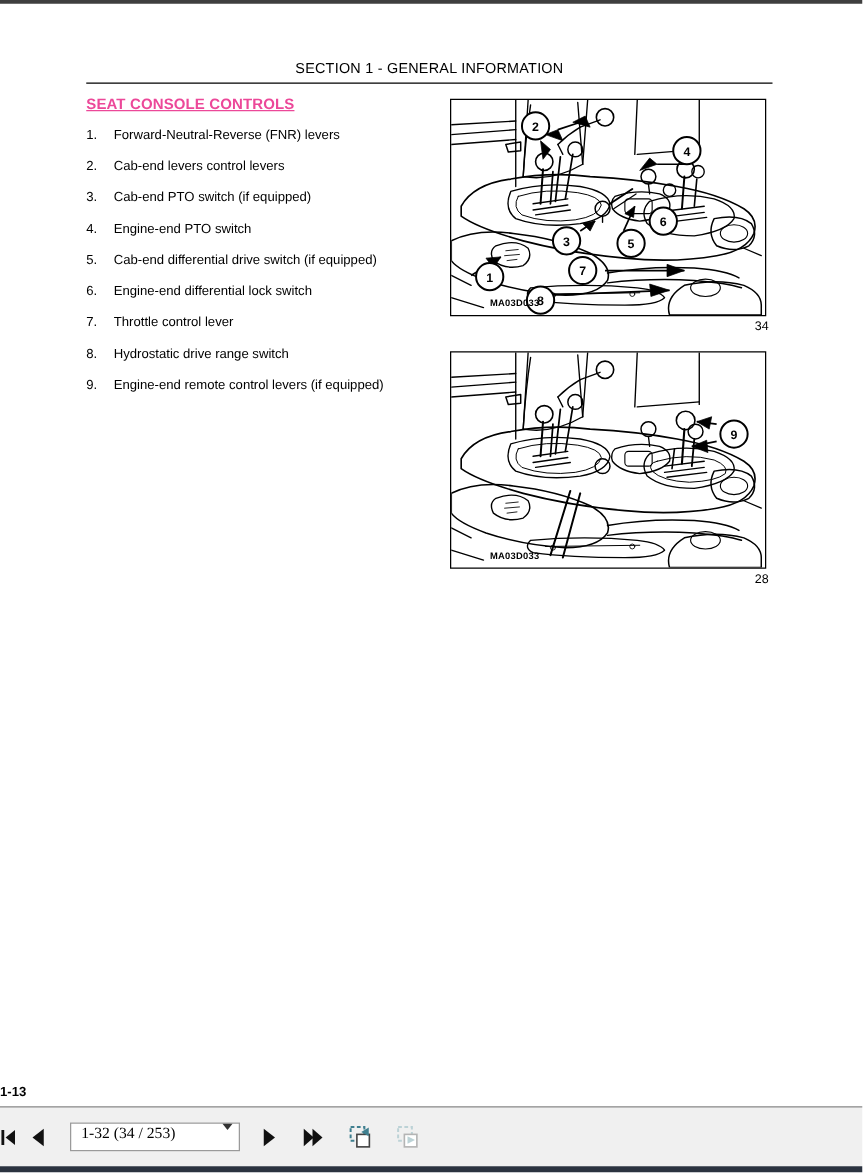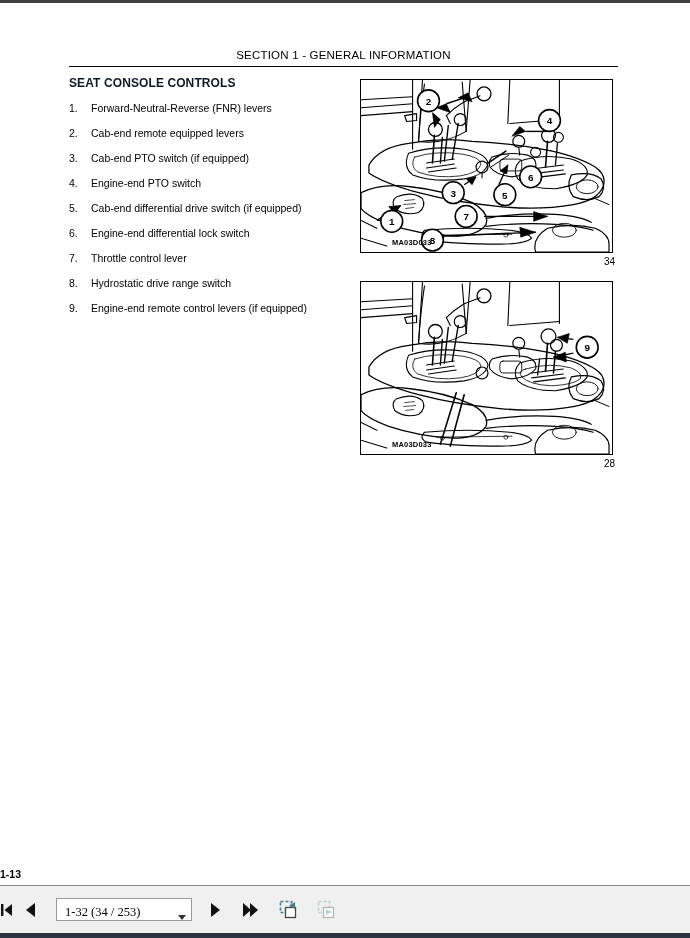--- a/index.html
+++ b/index.html
@@ -54,21 +54,22 @@
     position: absolute;
     top: 66px;
     left: 69px;
     width: 275px;
   }
   .section-title {
     font-size: 12px;
     font-weight: bold;
     letter-spacing: 0.1px;
     margin: 0 0 12px 0;
-    color: #0f172a;
+    color: #ec4899;
+    text-decoration: underline;
   }
   .ctrl-list {
     list-style: none;
     margin: 0;
     padding: 0;
   }
   .ctrl-item {
     display: flex;
     margin-bottom: 11.5px;
     font-size: 10.5px;
@@ -176,21 +177,21 @@
   .tb-next  { width: 26px; }
   .tb-last  { width: 30px; }
   .tb-icon  { width: 30px; }
   .page-field {
     width: 136px;
     height: 23px;
     background: #ffffff;
     border: 1px solid #9a9a9a;
     margin: 0 6px 0 8px;
     display: flex;
-    align-items: flex-end;
+    align-items: flex-start;
     justify-content: space-between;
     box-sizing: border-box;
     padding: 0 5px 0 8px;
   }
   .page-field-value {
     font-size: 12.5px;
     font-family: "Liberation Serif", serif;
     color: #000;
     white-space: nowrap;
   }
@@ -214,21 +215,21 @@
 
   <div class="left-col">
     <div class="section-title">SEAT CONSOLE CONTROLS</div>
     <ul class="ctrl-list">
       <li class="ctrl-item">
         <span class="ctrl-num">1.</span>
         <span class="ctrl-text">Forward-Neutral-Reverse (FNR) levers</span>
       </li>
       <li class="ctrl-item">
         <span class="ctrl-num">2.</span>
-        <span class="ctrl-text">Cab-end remote equipped levers</span>
+        <span class="ctrl-text">Cab-end levers control levers</span>
       </li>
       <li class="ctrl-item">
         <span class="ctrl-num">3.</span>
         <span class="ctrl-text">Cab-end PTO switch (if equipped)</span>
       </li>
       <li class="ctrl-item">
         <span class="ctrl-num">4.</span>
         <span class="ctrl-text">Engine-end PTO switch</span>
       </li>
       <li class="ctrl-item">

